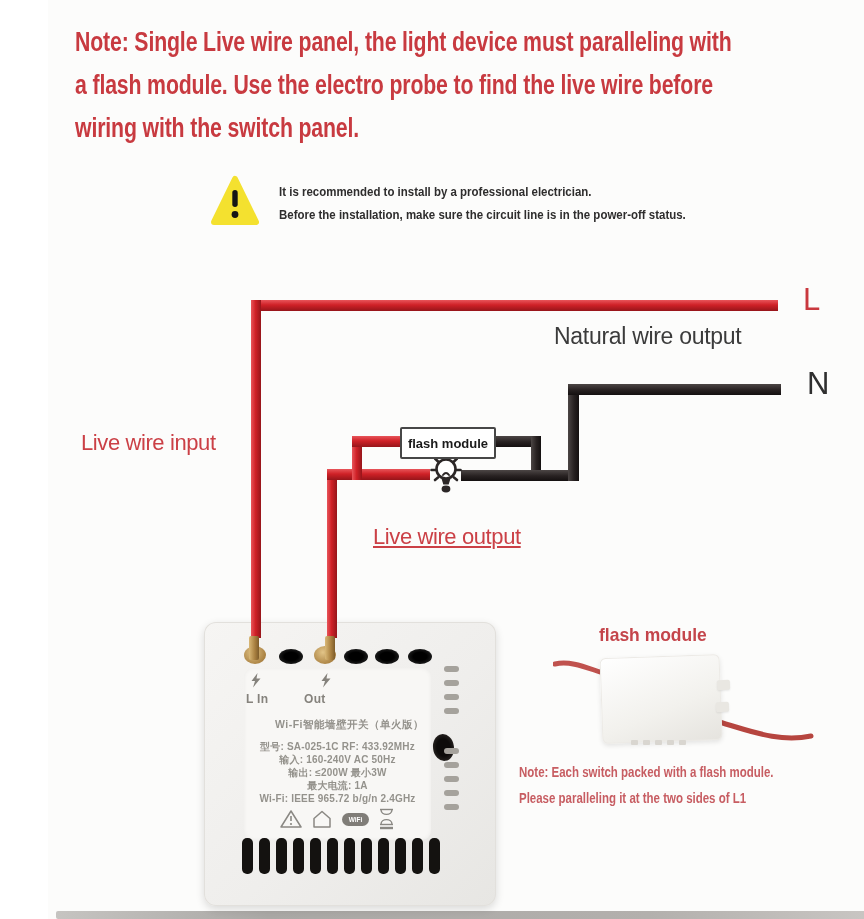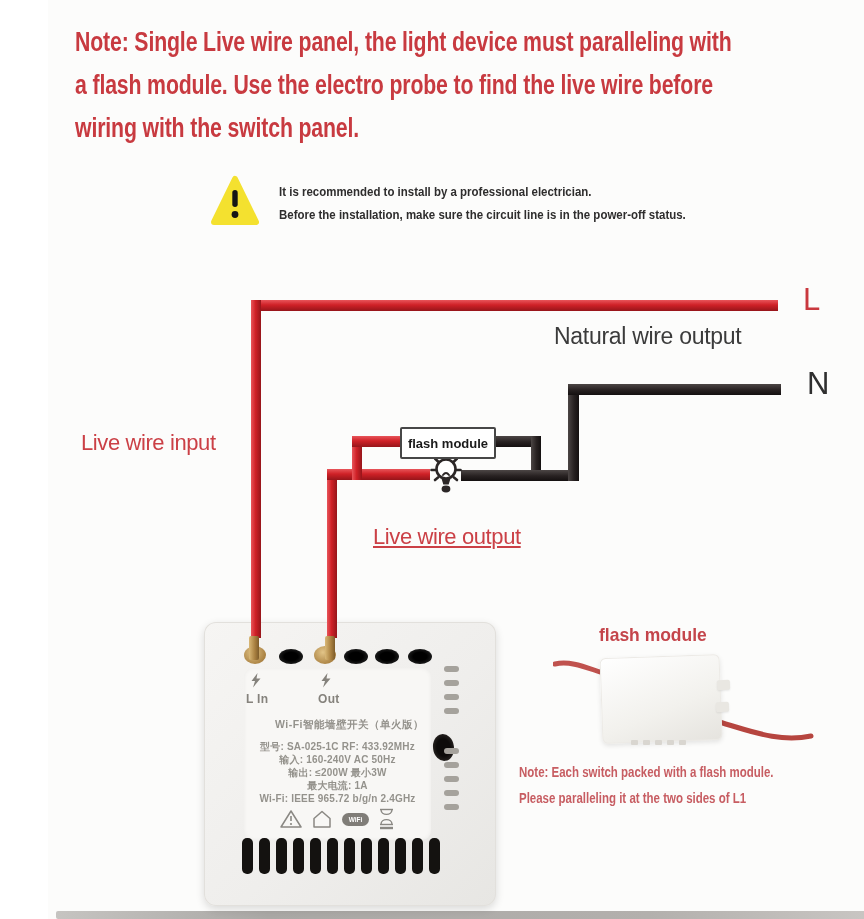--- a/index.html
+++ b/index.html
@@ -193,21 +193,21 @@
       </div>
     </div>
 
     <svg class="abs" style="left:47px;top:51px;" width="10" height="15" viewBox="0 0 10 15">
       <path d="M6.5 0 L0.5 8 H4 L2 14.5 L9.5 5.5 H5.5 Z" fill="#85827c"></path>
     </svg>
     <div class="term-lbl" style="left:42px;top:70px;">L In</div>
     <svg class="abs" style="left:117px;top:51px;" width="10" height="15" viewBox="0 0 10 15">
       <path d="M6.5 0 L0.5 8 H4 L2 14.5 L9.5 5.5 H5.5 Z" fill="#85827c"></path>
     </svg>
-    <div class="term-lbl" style="left:114px;top:70px;">Out</div>
+    <div class="term-lbl" style="left:100px;top:70px;">Out</div>
 
     <div class="vent" style="left:38px;"></div>
     <div class="vent" style="left:55px;"></div>
     <div class="vent" style="left:72px;"></div>
     <div class="vent" style="left:89px;"></div>
     <div class="vent" style="left:106px;"></div>
     <div class="vent" style="left:123px;"></div>
     <div class="vent" style="left:140px;"></div>
     <div class="vent" style="left:157px;"></div>
     <div class="vent" style="left:174px;"></div>

